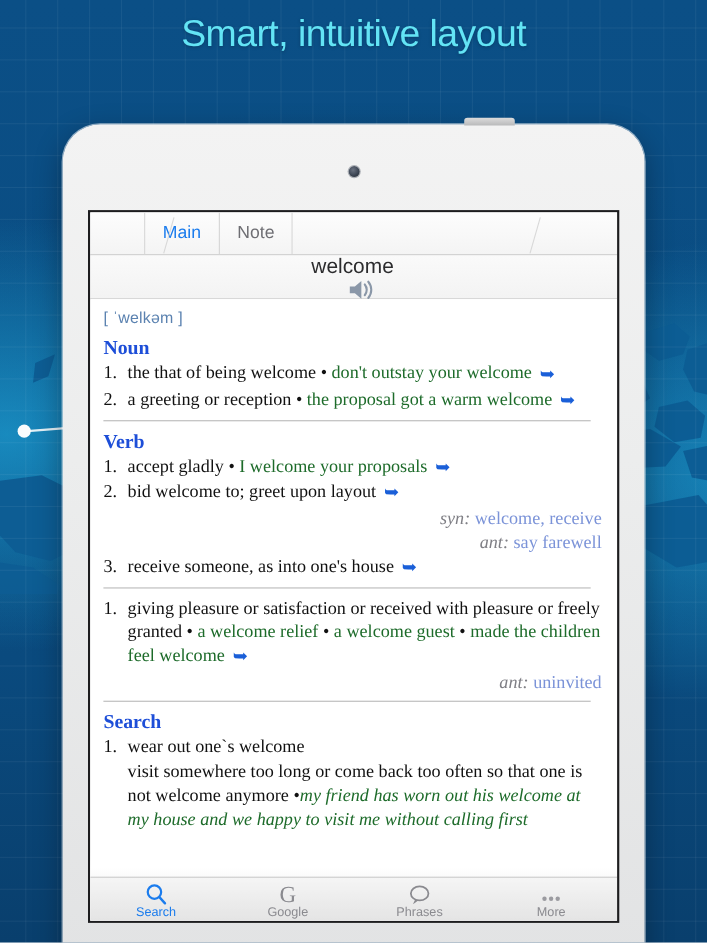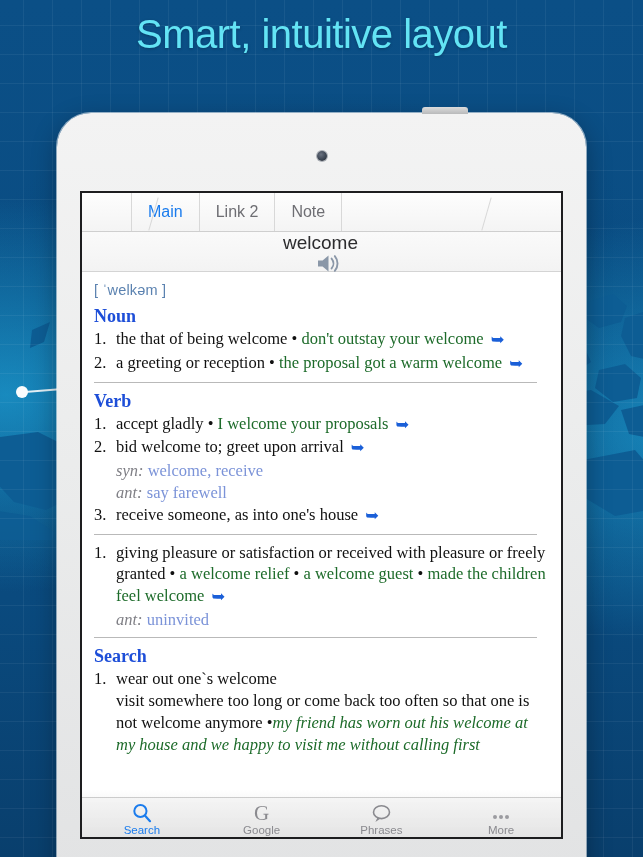--- a/index.html
+++ b/index.html
@@ -48,21 +48,21 @@
     background: radial-gradient(ellipse at 70% 50%, rgba(36,190,242,0.5), rgba(36,190,242,0) 65%);
     pointer-events: none;
   }
 
   
   .headline {
     position: absolute;
     top: 12px; left: 0; right: 0;
     text-align: center;
     color: #63e4f5;
-    font-size: 40px;
+    font-size: 34px;
     font-weight: 400;
     letter-spacing: -0.5px;
     font-family: "Liberation Sans", sans-serif;
     text-shadow: 0 1px 3px rgba(0,0,0,0.25);
     white-space: nowrap;
   }
 
   
   #device {
     position: absolute;
@@ -184,20 +184,21 @@
     color: #111;
   }
   .ex { color: #1d6b2a; }
   .ex-i { color: #1d6b2a; font-style: italic; }
   .sep { color: #111; }
   .synline {
     color: #7f7f85;
     font-style: italic;
     line-height: 1.3;
     padding-left: 22px;
+    text-align: right;
   }
   .synline .terms { color: #7b93d8; font-style: normal; }
   .rule {
     border: none; border-top: 1px solid #b9b9b9;
     margin: 7px 10px 7px 0;
   }
   .arrow {
     display: inline-block;
     vertical-align: -1px;
     margin-left: 3px;
@@ -275,23 +276,20 @@
     <div class="topbtn"></div>
     <div class="camera"></div>
 
     <div id="screen">
 
       <div class="tabbar">
         <div class="tab-pad"></div>
         <div class="slant slant-l"></div>
         <div class="tab active">
           <span>Main</span>
-        </div>
-        <div class="tab">
-          <span>Link 2</span>
         </div>
         <div class="tab">
           <span>Note</span>
         </div>
         <div class="slant slant-r"></div>
       </div>
 
       <div class="wordrow">
         <div class="word">welcome</div>
         <span class="wicon">
@@ -336,21 +334,21 @@
         <ol class="defs">
           <li>
             <span class="num">1.</span>
             <span>accept gladly</span>
             <span class="sep"> • </span>
             <span class="ex">I welcome your proposals</span>
             <span class="arrow">➥</span>
           </li>
           <li>
             <span class="num">2.</span>
-            <span>bid welcome to; greet upon arrival</span>
+            <span>bid welcome to; greet upon layout</span>
             <span class="arrow">➥</span>
           </li>
         </ol>
         <div class="synline">
           <span>syn:</span>
           <span class="terms">welcome, receive</span>
         </div>
         <div class="synline">
           <span>ant:</span>
           <span class="terms">say farewell</span>

